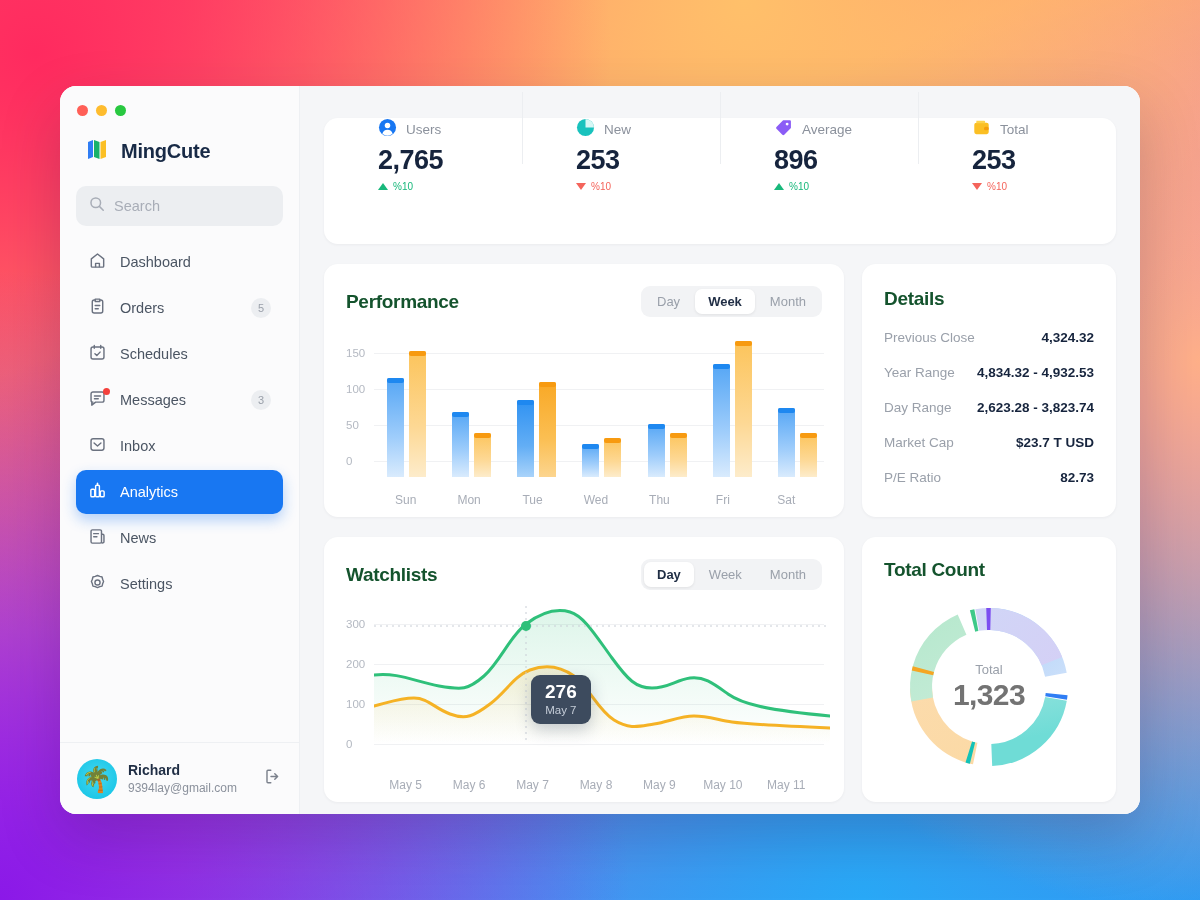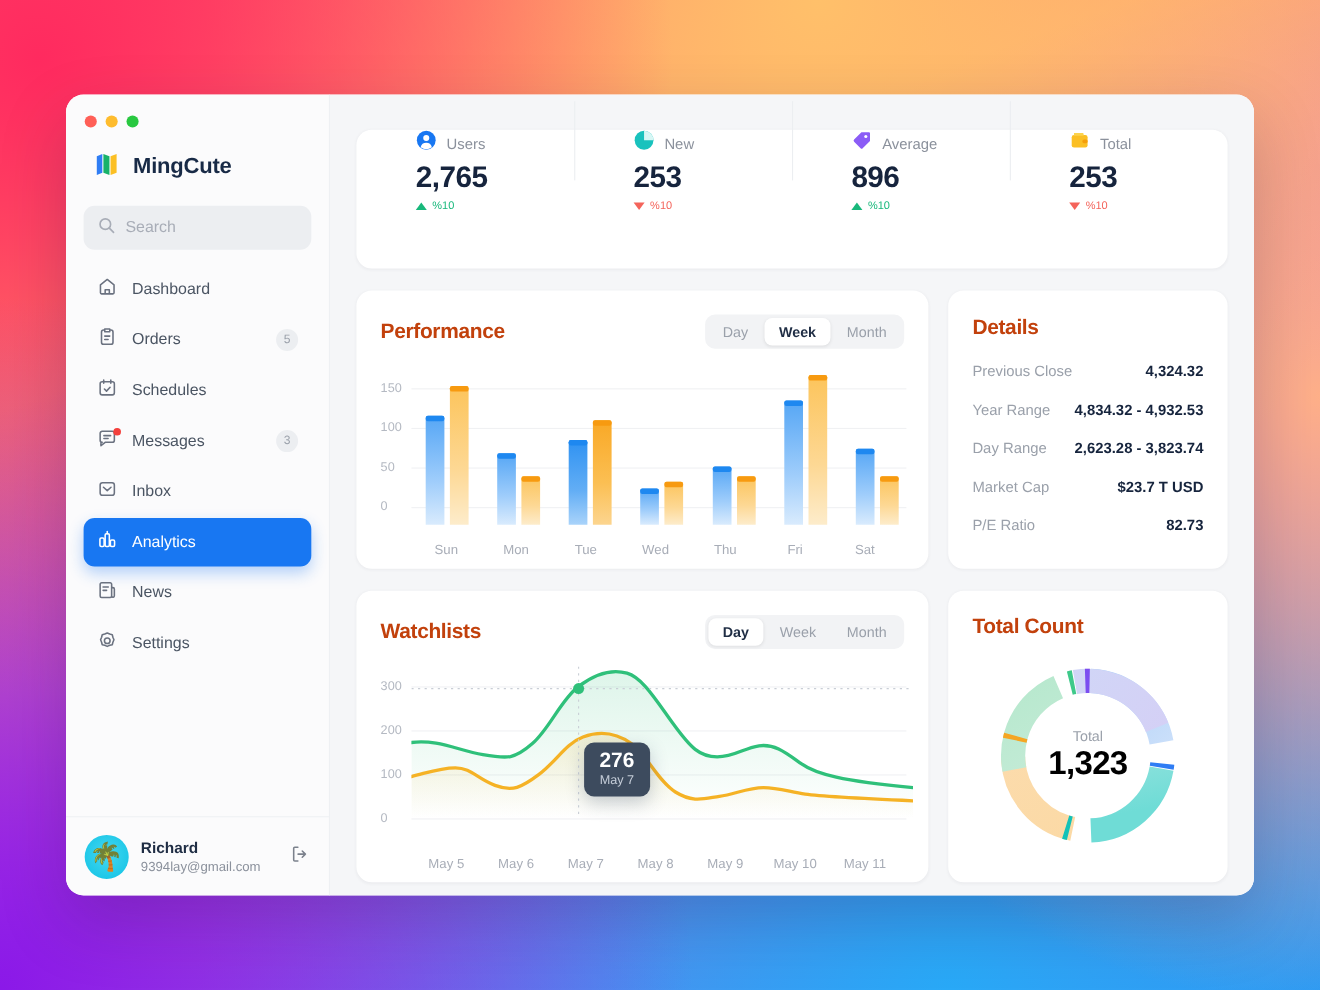--- a/index.html
+++ b/index.html
@@ -126,21 +126,21 @@
 
   
   .row { display: flex; gap: 18px; }
   .panel-lg { width: 520px; }
   .panel-sm { flex: 1; }
 
   .panel-head {
     display: flex; align-items: center; justify-content: space-between;
     padding: 22px 22px 0 22px;
   }
-  .panel-title { font-size: 19px; font-weight: 700; color: #c2410c; letter-spacing: -0.3px; }
+  .panel-title { font-size: 19px; font-weight: 700; color: #14532d; letter-spacing: -0.3px; }
 
   .tabs { display: flex; background: #f2f3f5; border-radius: 9px; padding: 3px; gap: 2px; }
   .tab {
     font-size: 13px; color: #9aa0aa;
     padding: 5px 13px; border-radius: 7px; cursor: pointer;
   }
   .tab.active { background: #fff; color: #1f2d44; font-weight: 700; box-shadow: 0 1px 3px rgba(0,0,0,0.08); }
 
   
   .barchart { height: 200px; padding: 18px 20px 0 20px; position: relative; }
@@ -175,21 +175,21 @@
     border-radius: 9px; padding: 7px 14px 8px;
     text-align: center; box-shadow: 0 6px 16px rgba(40,60,90,0.25);
   }
   .tt-value { font-size: 19px; font-weight: 700; line-height: 1.1; }
   .tt-date { font-size: 11.5px; color: #c5cdd8; margin-top: 1px; }
 
   
   .donutwrap { display: flex; align-items: center; justify-content: center; height: 212px; position: relative; }
   .donut-center { position: absolute; text-align: center; }
   .donut-label { font-size: 13px; color: #9aa0aa; }
-  .donut-value { font-size: 30px; font-weight: 700; color: #000000; letter-spacing: -0.6px; margin-top: 1px; }
+  .donut-value { font-size: 30px; font-weight: 700; color: #737373; letter-spacing: -0.6px; margin-top: 1px; }
 </style>
 </head>
 <body>
 
 <div class="window">
 
   <aside class="sidebar">
     <div class="traffic">
       <span class="dot red"></span>
       <span class="dot amber"></span>

